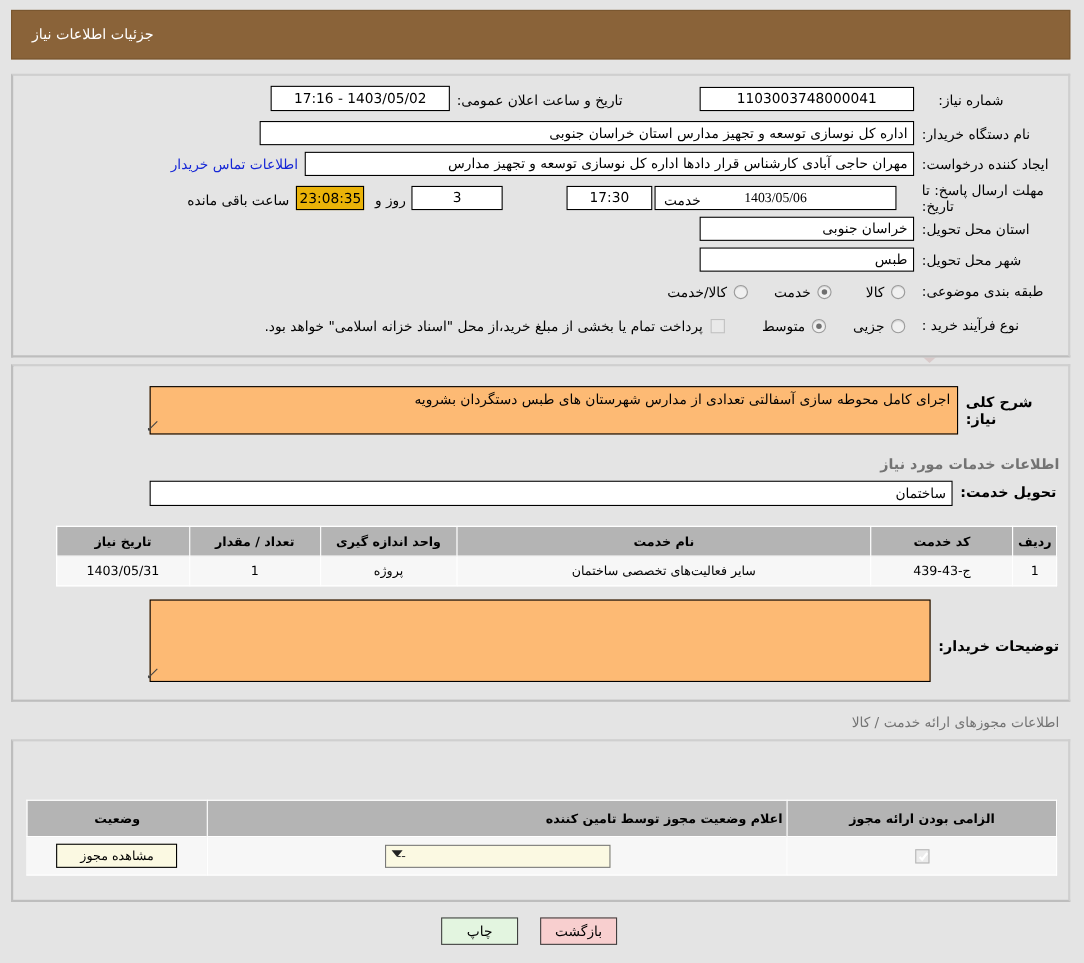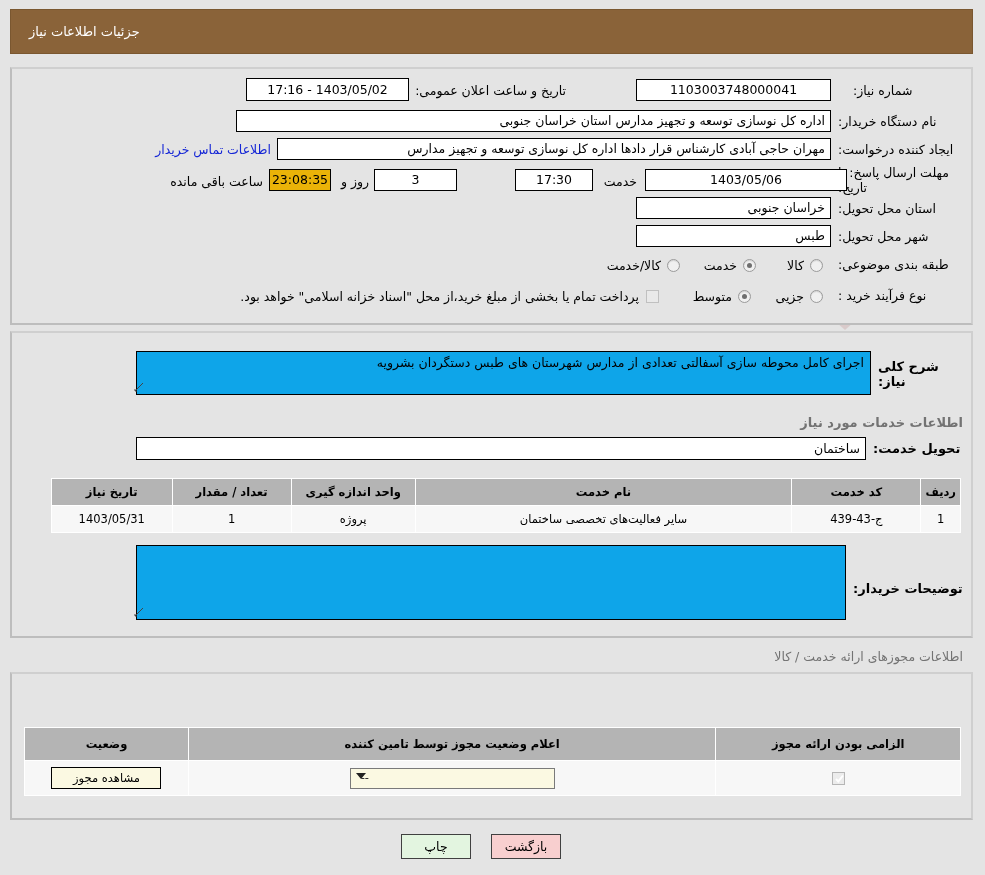--- a/index.html
+++ b/index.html
@@ -101,21 +101,21 @@
     width: 5px; height: 5px; border-radius: 50%; background: #6f6f6f;
   }
   .chk {
     position: absolute; width: 13px; height: 13px;
     background: #ececec; border: 1px solid #b6b6b6;
   }
   .chk svg { position: absolute; left: 1px; top: 0px; }
 
   
   .tbox {
-    position: absolute; background: #0ea5e9; border: 1px solid #000;
+    position: absolute; background: #fdba74; border: 1px solid #000;
     font-size: 12.5px; color: #000; padding: 3px 6px; line-height: 16px;
     overflow: hidden;
   }
   .resizer {
     position: absolute; width: 10px; height: 10px;
   }
 
   
   .sec-head {
     position: absolute; font-size: 12.5px; color: #737373;
@@ -204,21 +204,21 @@
     <div class="box center" style="right:562px; top:9px; width:163px; height:23px;">1403/05/02 - 17:16</div>
 
     <div class="lbl" style="right:8px; top:45px; width:125px;">نام دستگاه خریدار:</div>
     <div class="box right" style="right:140px; top:41px; width:595px; height:22px;">اداره کل نوسازی  توسعه و تجهیز مدارس استان خراسان جنوبی</div>
 
     <div class="lbl" style="right:8px; top:73px; width:125px;">ایجاد کننده درخواست:</div>
     <div class="box right" style="right:140px; top:69px; width:554px; height:22px;">مهران حاجی آبادی کارشناس قرار دادها اداره کل نوسازی  توسعه و تجهیز مدارس</div>
     <div class="linktext" style="right:700px; top:73px;">اطلاعات تماس خریدار</div>
 
     <div class="lbl" style="right:8px; top:96px; width:125px;">مهلت ارسال پاسخ: تا تاریخ:</div>
-    <div class="box center" style="right:124px; top:100px; width:202px; height:22px;">1403/05/06</div>
+    <div class="box center" style="right:156px; top:100px; width:220px; height:22px;font-family:Liberation Serif, serif;">1403/05/06</div>
     <div class="plaintext" style="right:334px; top:105px;">خدمت</div>
     <div class="box center" style="right:378px; top:100px; width:78px; height:22px;">17:30</div>
     <div class="box center" style="right:514px; top:100px; width:83px; height:22px;">3</div>
     <div class="plaintext" style="right:602px; top:105px;">روز و</div>
     <div class="box center yellow" style="right:640px; top:100px; width:62px; height:22px;">23:08:35</div>
     <div class="plaintext" style="right:708px; top:105px;">ساعت باقی مانده</div>
 
     <div class="lbl" style="right:8px; top:132px; width:125px;">استان محل تحویل:</div>
     <div class="box right" style="right:140px; top:128px; width:195px; height:22px;">خراسان جنوبی</div>
 
@@ -287,21 +287,21 @@
     </svg>
   </div>
 
   <div class="sec-head" style="right:22px; top:649px;">اطلاعات مجوزهای ارائه خدمت / کالا</div>
 
   <div class="panel" id="panel-permit">
     <table class="ptable" style="right:10px; top:53px; width:937px;">
       <thead>
         <tr>
           <th style="width:245px;">الزامی بودن ارائه مجوز</th>
-          <th style="width:528px;">اعلام وضعیت مجوز توسط تامین کننده</th>
+          <th style="width:528px;text-align:right;">اعلام وضعیت مجوز توسط تامین کننده</th>
           <th style="width:164px;">وضعیت</th>
         </tr>
       </thead>
       <tbody>
         <tr>
           <td>
             <span class="chk" style="position:relative; display:inline-block; vertical-align:middle;">
               <svg width="11" height="11" viewBox="0 0 11 11">
                 <path d="M2 6 L4.3 8.4 L9 2.5" stroke="#ffffff" stroke-width="2" fill="none"></path>
               </svg>

